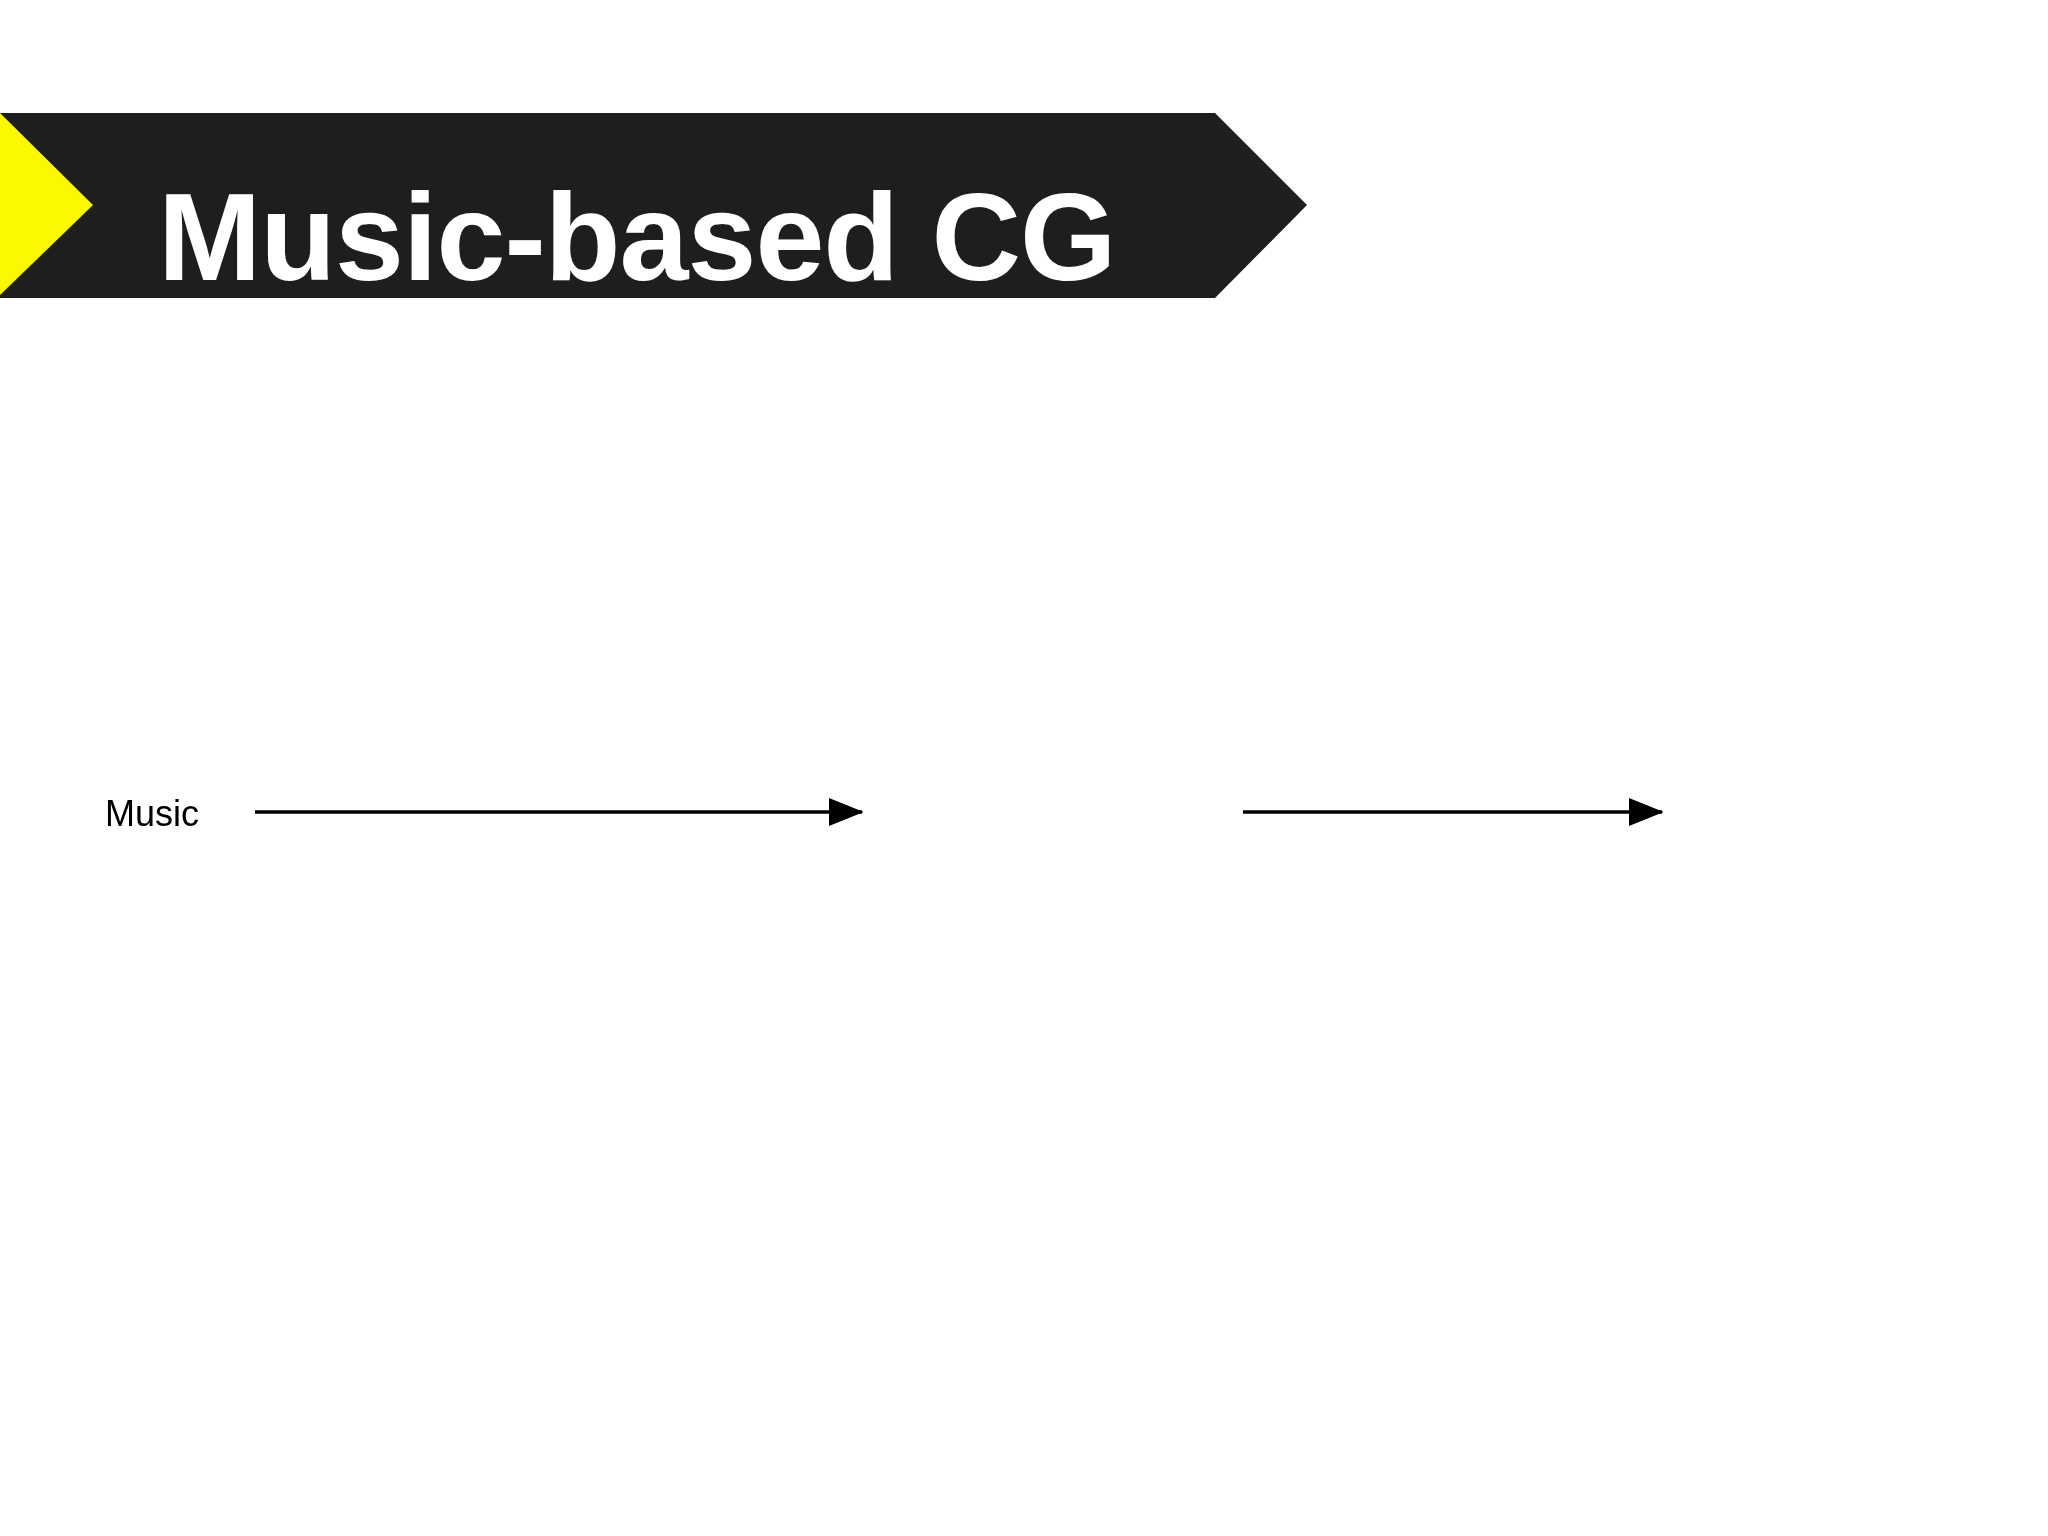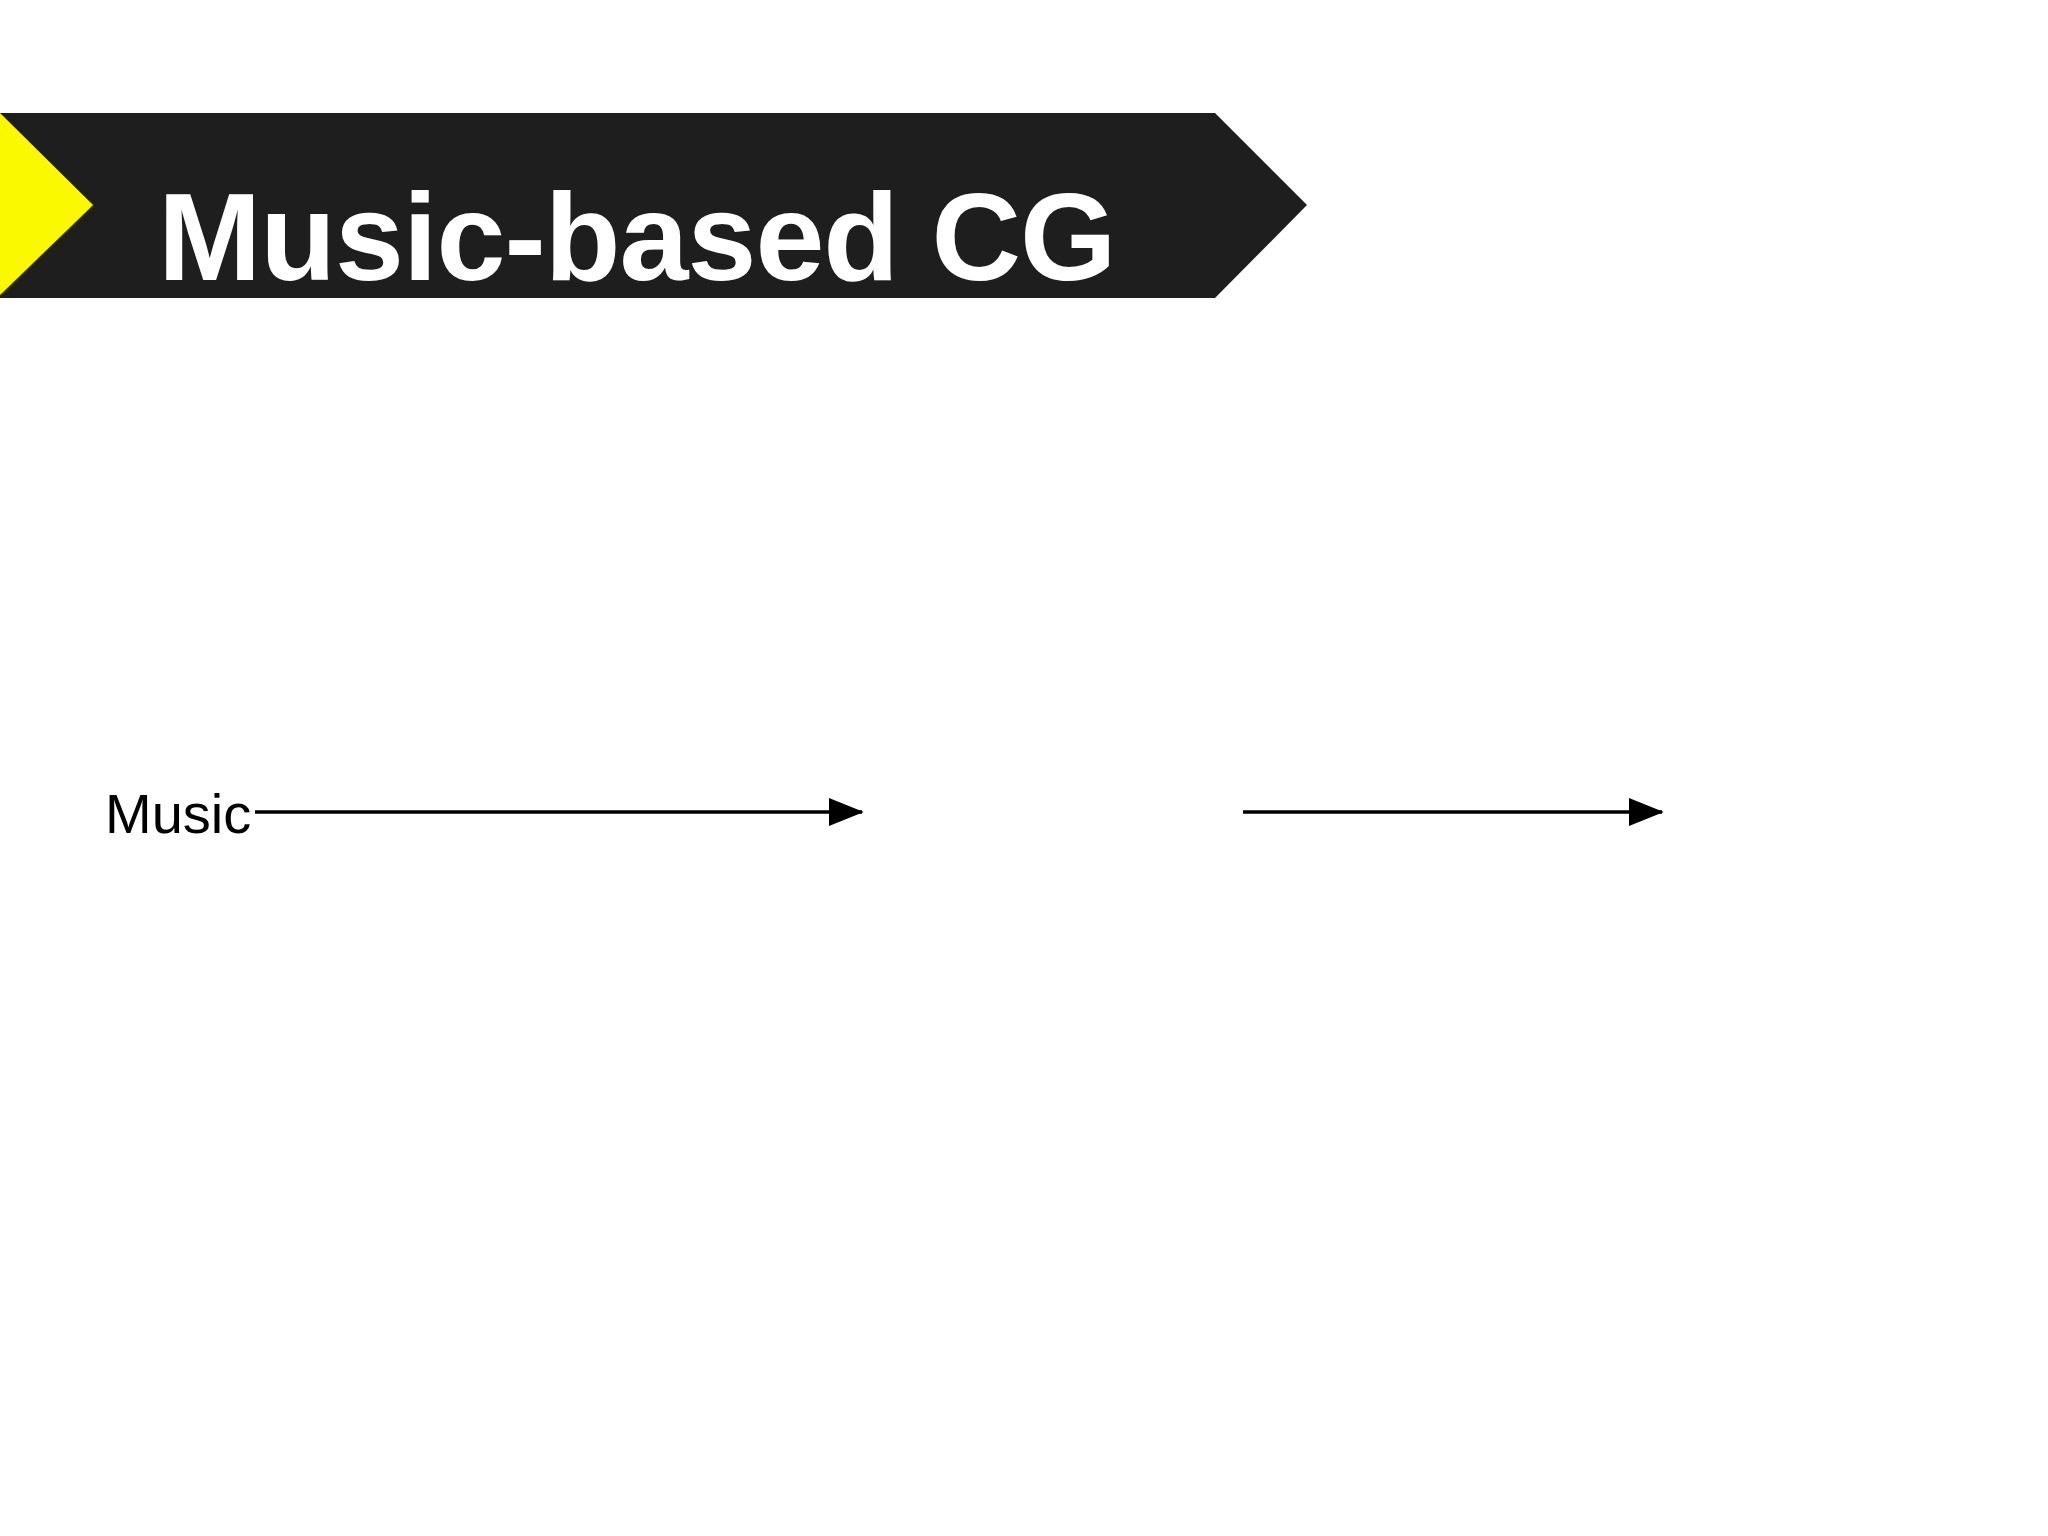--- a/index.html
+++ b/index.html
@@ -58,21 +58,21 @@
     position: absolute;
     left: 0;
     top: 0;
     width: 2048px;
     height: 1536px;
     pointer-events: none;
   }
 
   .node-label {
     position: absolute;
-    font-size: 56px;
+    font-size: 36px;
     color: #000000;
     font-family: "Liberation Sans", sans-serif;
     white-space: pre;
     line-height: 60px;
   }
 
   #label-music {
     left: 105px;
     top: 784px;
   }

